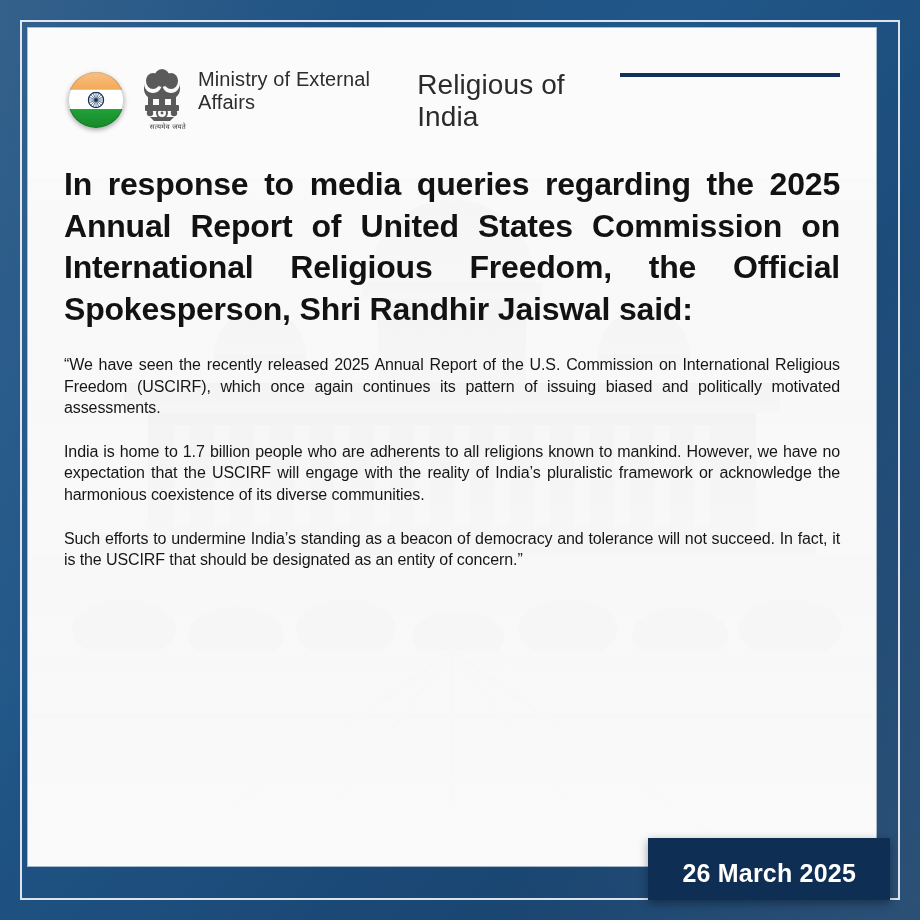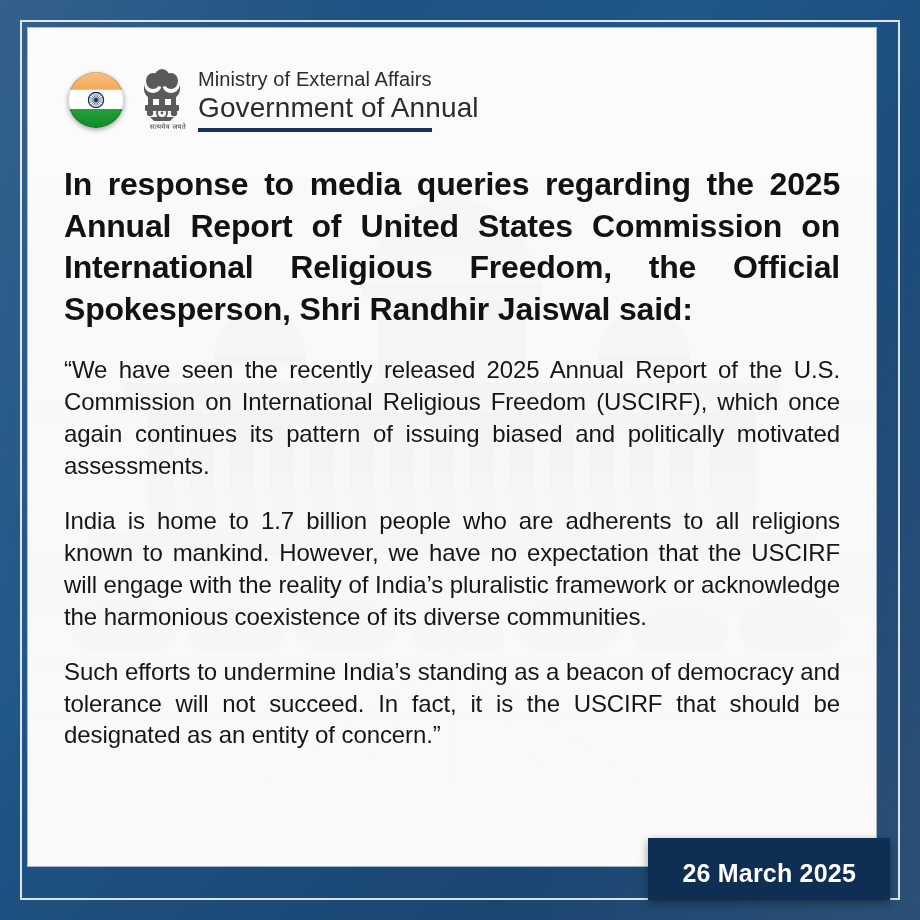--- a/index.html
+++ b/index.html
@@ -81,21 +81,21 @@
     width:17px;height:17px;z-index:2;
   }
 
   .emblem{width:48px;flex:0 0 auto;text-align:right;margin-right:12px;}
   .emblem svg{display:block;margin:0 auto;}
   .emblem-motto{
     font-size:7px;letter-spacing:.2px;color:#3b3b3b;margin-top:1px;
     font-family:"DejaVu Sans",sans-serif;white-space:nowrap;
   }
 
-  .mast-text{display:flex;flex-direction:column;justify-content:center;}
+  .mast-text{display:flex;flex-direction:row;justify-content:center;}
   .mast-line1{
     font-size:20px;color:#2d2d2d;letter-spacing:.1px;line-height:1.12;
   }
   .mast-line2{
     font-size:28px;color:#2b2b2b;letter-spacing:.1px;line-height:1.12;
     margin-top:1px;
   }
   .mast-rule{
     height:4px;background:#12325c;margin-top:5px;width:234px;
   }
@@ -106,21 +106,21 @@
     font-weight:bold;
     font-size:32px;line-height:1.30;
     color:#121212;text-align:justify;
     letter-spacing:-.2px;
     margin:18px 0 0 0;
     text-align-last:left;
   }
   .body-copy{margin-top:24px;}
   .body-copy p{
     font-family:"Liberation Sans Narrow","Liberation Sans",sans-serif;
-    font-size:24px;line-height:1.33;
+    font-size:16px;line-height:1.33;
     color:#161616;text-align:justify;text-align-last:left;
     letter-spacing:-.1px;
     margin:0 0 23px 0;
   }
   .body-copy p:last-child{margin-bottom:0;}
 
   
   .date-badge{
     position:absolute;right:30px;bottom:20px;z-index:6;
     background:#0f2e54;
@@ -261,21 +261,21 @@
               <circle cx="34" cy="44" r="3.2"></circle>
 
               <path d="M10 48h24l-4 4H14z"></path>
             </g>
           </svg>
           <div class="emblem-motto">सत्यमेव जयते</div>
         </div>
 
         <div class="mast-text">
           <div class="mast-line1">Ministry of External Affairs</div>
-          <div class="mast-line2">Government of Annual</div>
+          <div class="mast-line2">Religious of India</div>
           <div class="mast-rule"></div>
         </div>
       </div>
 
       <h1 class="headline">In response to media queries regarding the 2025 Annual Report of United States Commission on International Religious Freedom, the Official Spokesperson, Shri Randhir Jaiswal said:</h1>
 
       <div class="body-copy">
         <p>“We have seen the recently released 2025 Annual Report of the U.S. Commission on International Religious Freedom (USCIRF), which once again continues its pattern of issuing biased and politically motivated assessments.</p>
         <p>India is home to 1.7 billion people who are adherents to all religions known to mankind. However, we have no expectation that the USCIRF will engage with the reality of India’s pluralistic framework or acknowledge the harmonious coexistence of its diverse communities.</p>
         <p>Such efforts to undermine India’s standing as a beacon of democracy and tolerance will not succeed. In fact, it is the USCIRF that should be designated as an entity of concern.”</p>

